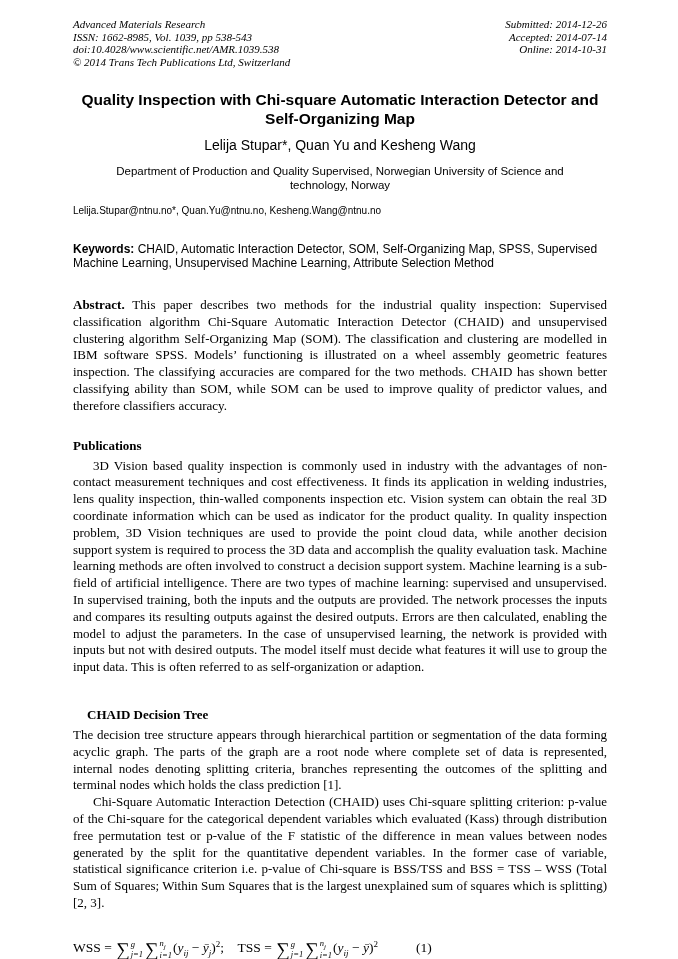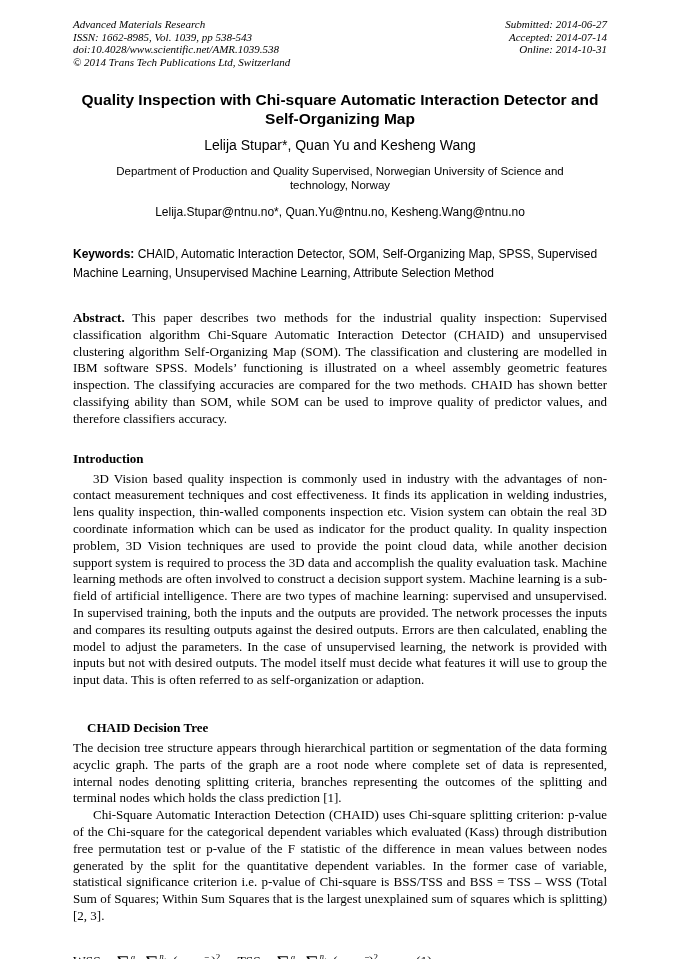--- a/index.html
+++ b/index.html
@@ -47,30 +47,29 @@
   .affiliation {
     font-family: "Liberation Sans", "DejaVu Sans", sans-serif;
     font-size: 11.5px;
     line-height: 14px;
     text-align: center;
     margin: 11px auto 0 auto;
     max-width: 505px;
   }
   .emails {
     font-family: "Liberation Sans", "DejaVu Sans", sans-serif;
-    font-size: 12px;
-    text-align: center;
+    font-size: 10px;
     margin-top: 13px;
   }
 
   
   .keywords {
     font-family: "Liberation Sans", "DejaVu Sans", sans-serif;
     font-size: 12px;
-    line-height: 19px;
+    line-height: 14px;
     margin: 26px 0 0 0;
     text-align: left;
   }
   .keywords b { font-weight: bold; }
 
   
   .abstract, .body-par {
     font-size: 13px;
     line-height: 16.8px;
     text-align: justify;
@@ -116,39 +115,39 @@
 <div class="page">
 
   <header class="page-header">
     <div class="header-left">
       <div>Advanced Materials Research</div>
       <div>ISSN: 1662-8985, Vol. 1039, pp 538-543</div>
       <div>doi:10.4028/www.scientific.net/AMR.1039.538</div>
       <div>© 2014 Trans Tech Publications Ltd, Switzerland</div>
     </div>
     <div class="header-right">
-      <div>Submitted: 2014-06-27</div>
+      <div>Submitted: 2014-12-26</div>
       <div>Accepted: 2014-07-14</div>
       <div>Online: 2014-10-31</div>
     </div>
   </header>
 
   <h1 class="paper-title">Quality Inspection with Chi-square Automatic Interaction Detector and Self-Organizing Map</h1>
 
   <div class="authors">Lelija Stupar*, Quan Yu and Kesheng Wang</div>
 
   <div class="affiliation">Department of Production and Quality Supervised, Norwegian University of Science and technology, Norway</div>
 
   <div class="emails">Lelija.Stupar@ntnu.no*, Quan.Yu@ntnu.no, Kesheng.Wang@ntnu.no</div>
 
   <p class="keywords"><b>Keywords:</b><span> CHAID, Automatic Interaction Detector, SOM, Self-Organizing Map, SPSS, Supervised Machine Learning, Unsupervised Machine Learning, Attribute Selection Method</span></p>
 
   <p class="abstract"><b>Abstract.</b><span> This paper describes two methods for the industrial quality inspection: Supervised classification algorithm Chi-Square Automatic Interaction Detector (CHAID) and unsupervised clustering algorithm Self-Organizing Map (SOM). The classification and clustering are modelled in IBM software SPSS. Models’ functioning is illustrated on a wheel assembly geometric features inspection. The classifying accuracies are compared for the two methods. CHAID has shown better classifying ability than SOM, while SOM can be used to improve quality of predictor values, and therefore classifiers accuracy.</span></p>
 
-  <h2 class="section-heading heading-intro">Introduction</h2>
+  <h2 class="section-heading heading-intro">Publications</h2>
   <p class="body-par indent">3D Vision based quality inspection is commonly used in industry with the advantages of non-contact measurement techniques and cost effectiveness. It finds its application in welding industries, lens quality inspection, thin-walled components inspection etc. Vision system can obtain the real 3D coordinate information which can be used as indicator for the product quality. In quality inspection problem, 3D Vision techniques are used to provide the point cloud data, while another decision support system is required to process the 3D data and accomplish the quality evaluation task. Machine learning methods are often involved to construct a decision support system. Machine learning is a sub-field of artificial intelligence. There are two types of machine learning: supervised and unsupervised. In supervised training, both the inputs and the outputs are provided. The network processes the inputs and compares its resulting outputs against the desired outputs. Errors are then calculated, enabling the model to adjust the parameters. In the case of unsupervised learning, the network is provided with inputs but not with desired outputs. The model itself must decide what features it will use to group the input data. This is often referred to as self-organization or adaption.</p>
 
   <h2 class="section-heading heading-chaid">CHAID Decision Tree</h2>
   <p class="body-par">The decision tree structure appears through hierarchical partition or segmentation of the data forming acyclic graph. The parts of the graph are a root node where complete set of data is represented, internal nodes denoting splitting criteria, branches representing the outcomes of the splitting and terminal nodes which holds the class prediction [1].</p>
   <p class="body-par indent">Chi-Square Automatic Interaction Detection (CHAID) uses Chi-square splitting criterion: p-value of the Chi-square for the categorical dependent variables which evaluated (Kass) through distribution free permutation test or p-value of the F statistic of the difference in mean values between nodes generated by the split for the quantitative dependent variables. In the former case of variable, statistical significance criterion i.e. p-value of Chi-square is BSS/TSS and BSS = TSS – WSS (Total Sum of Squares; Within Sum Squares that is the largest unexplained sum of squares which is splitting) [2, 3].</p>
 
   <div class="equation">
     <span id="eq-body"><span>WSS =  </span><span class="sum">
           <span class="sigma">∑</span>
           <span class="limits">

